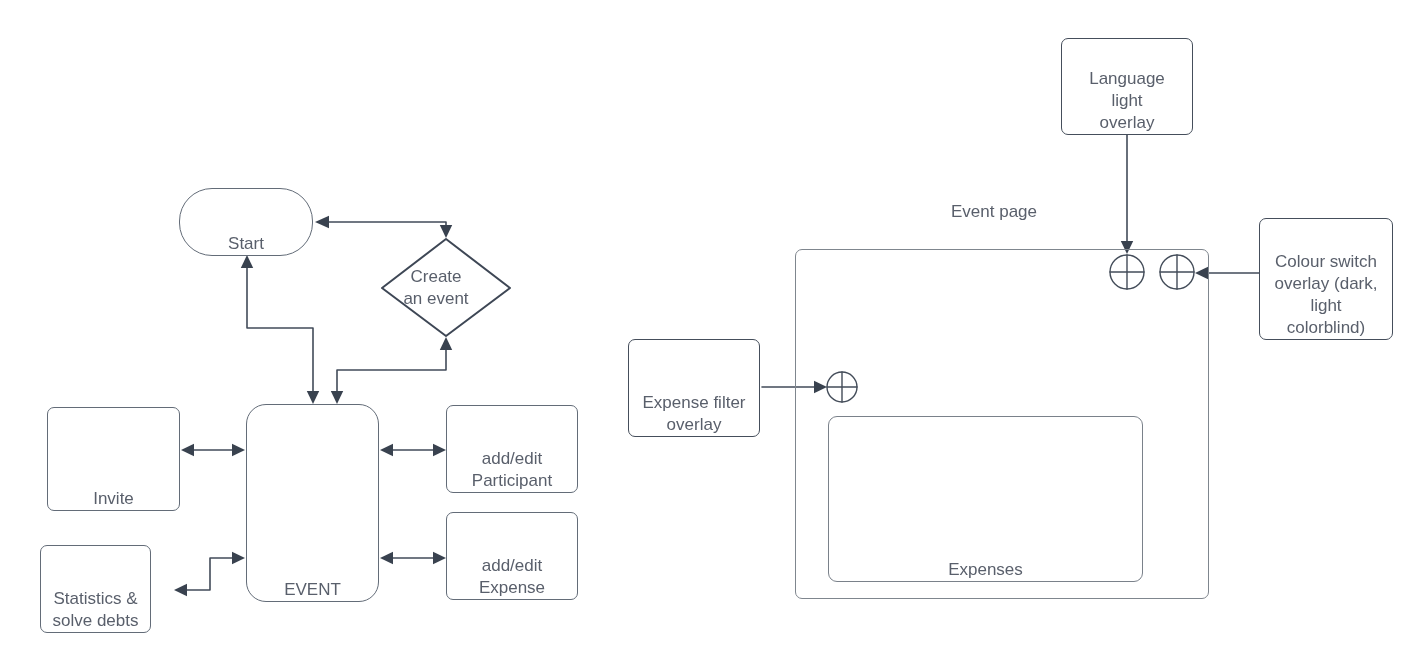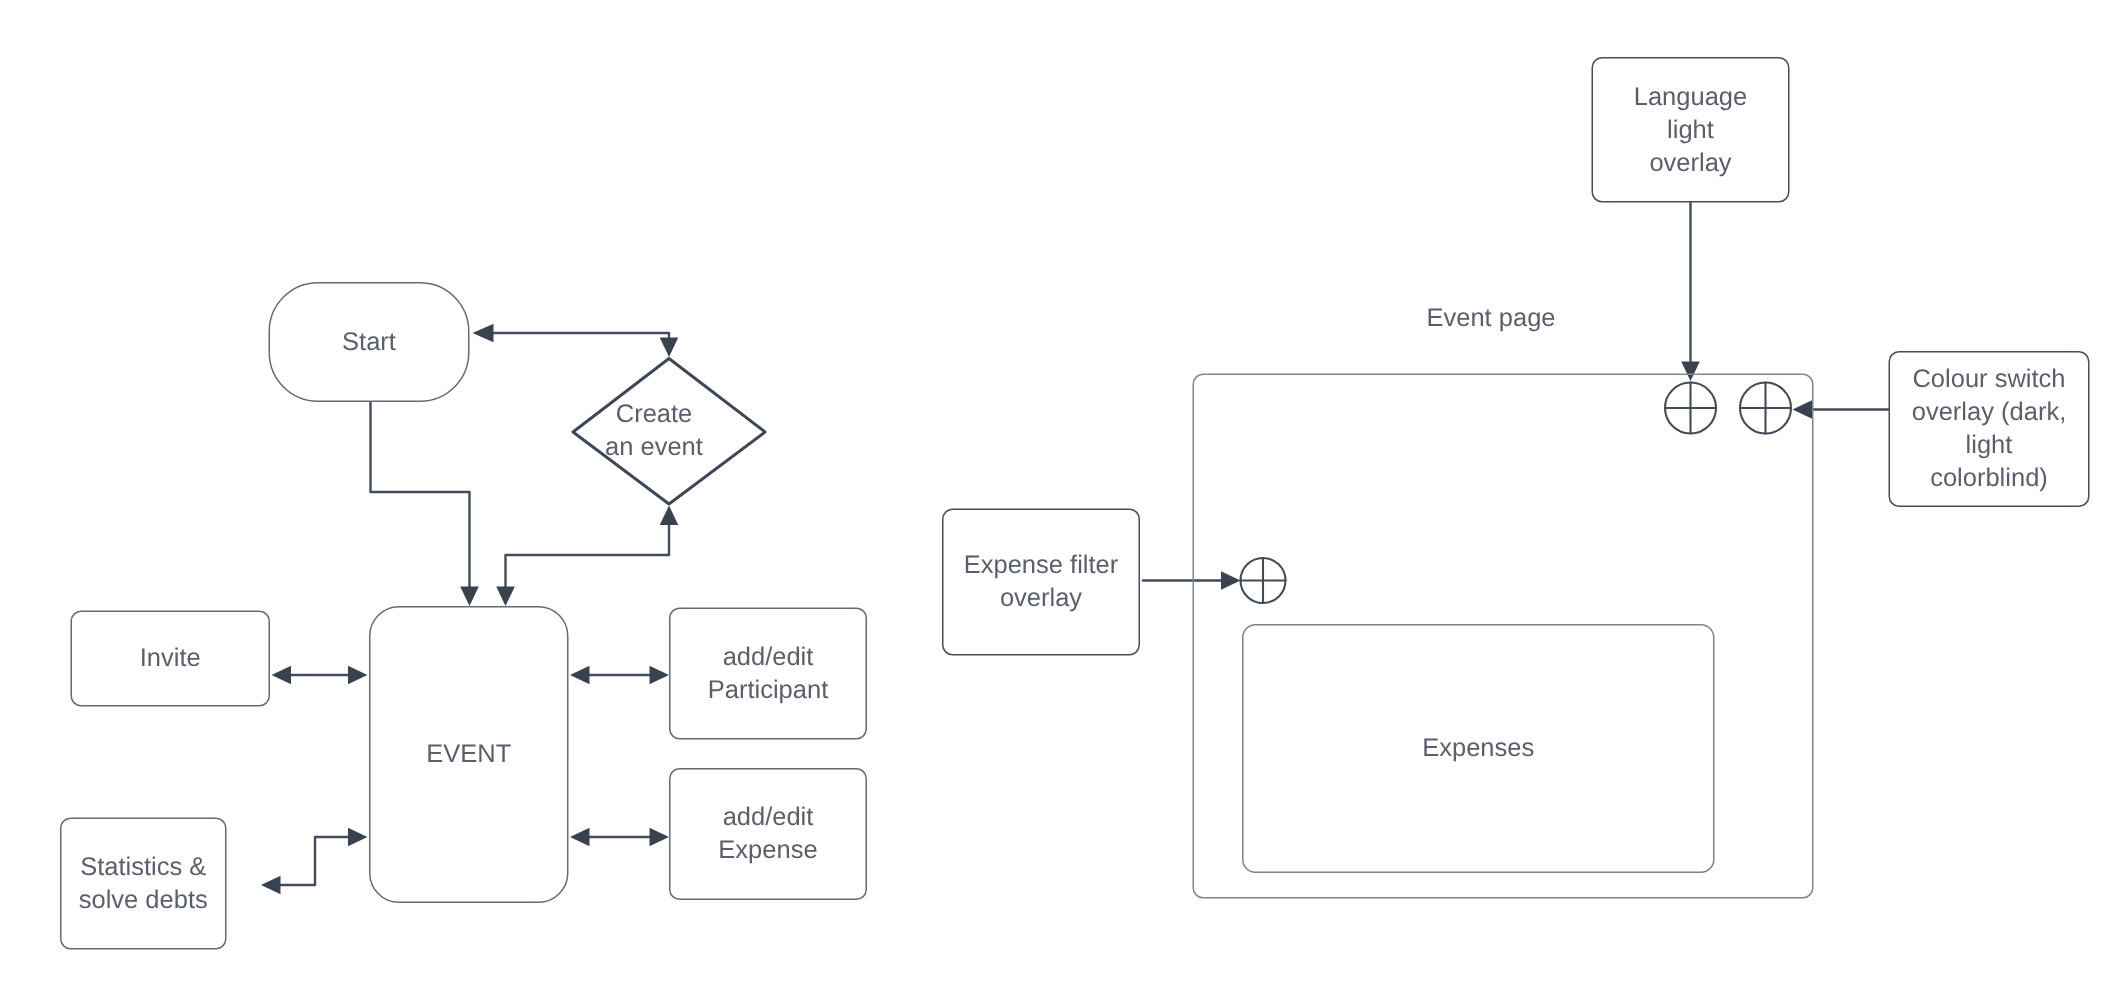--- a/index.html
+++ b/index.html
@@ -3,21 +3,21 @@
 <meta charset="utf-8">
 <style>
   html,body{margin:0;padding:0;background:#ffffff;}
   .canvas{
     position:relative;width:1417px;height:667px;background:#ffffff;overflow:hidden;
     font-family:"Liberation Sans", sans-serif;color:#595f6b;
   }
   svg.layer{position:absolute;left:0;top:0;width:1417px;height:667px;}
   .node{
     position:absolute;box-sizing:border-box;background:#ffffff;
-    display:flex;flex-direction:column;align-items:center;justify-content:center;
+    display:flex;flex-direction:column;align-items:center;justify-content:flex-end;
     text-align:center;font-size:17px;line-height:22px;color:#595f6b;
   }
   .rect{border:1.4px solid #636c78;border-radius:7px;}
   .overlay{border:1.5px solid #454e5b;border-radius:7px;}
   .container{border:1.4px solid #7f868e;border-radius:7px;background:transparent;margin-top:12px;}
   .stadium{border:1.4px solid #636c78;border-radius:33px;}
   .labelonly{background:transparent;}
   .line{display:block;}
 </style>
 </head>
@@ -93,34 +93,34 @@
     <g stroke="#434c59" stroke-width="1.4">
       <circle cx="1177" cy="272" r="17" fill="#ffffff"></circle>
       <path d="M 1160,272 H 1194 M 1177,255 V 289"></path>
     </g>
     <g stroke="#434c59" stroke-width="1.4">
       <circle cx="842" cy="387" r="15" fill="#ffffff"></circle>
       <path d="M 827,387 H 857 M 842,372 V 402"></path>
     </g>
   </svg>
 
-  <div class="node stadium" style="left:179px;top:188px;width:134px;height:80px;">
+  <div class="node stadium" style="left:179px;top:188px;width:134px;height:68px;">
     <span class="line">Start</span>
   </div>
 
   <div class="node labelonly" style="left:372px;top:264px;width:128px;height:46px;">
     <span class="line">Create</span>
     <span class="line">an event</span>
   </div>
 
   <div class="node rect" style="left:246px;top:404px;width:133px;height:198px;border-radius:20px;">
     <span class="line">EVENT</span>
   </div>
 
-  <div class="node rect" style="left:47px;top:407px;width:133px;height:64px;">
+  <div class="node rect" style="left:47px;top:407px;width:133px;height:104px;">
     <span class="line">Invite</span>
   </div>
 
   <div class="node rect" style="left:40px;top:545px;width:111px;height:88px;">
     <span class="line">Statistics &amp;</span>
     <span class="line">solve debts</span>
   </div>
 
   <div class="node rect" style="left:446px;top:405px;width:132px;height:88px;">
     <span class="line">add/edit</span>
@@ -137,21 +137,21 @@
   </div>
 
   <div class="node container" style="left:795px;top:237px;width:414px;height:350px;"></div>
 
   <div class="node overlay" style="left:1061px;top:38px;width:132px;height:97px;">
     <span class="line">Language</span>
     <span class="line">light</span>
     <span class="line">overlay</span>
   </div>
 
-  <div class="node overlay" style="left:1259px;top:234px;width:134px;height:104px;">
+  <div class="node overlay" style="left:1259px;top:218px;width:134px;height:122px;">
     <span class="line">Colour switch</span>
     <span class="line">overlay (dark,</span>
     <span class="line">light</span>
     <span class="line">colorblind)</span>
   </div>
 
   <div class="node overlay" style="left:628px;top:339px;width:132px;height:98px;">
     <span class="line">Expense filter</span>
     <span class="line">overlay</span>
   </div>

